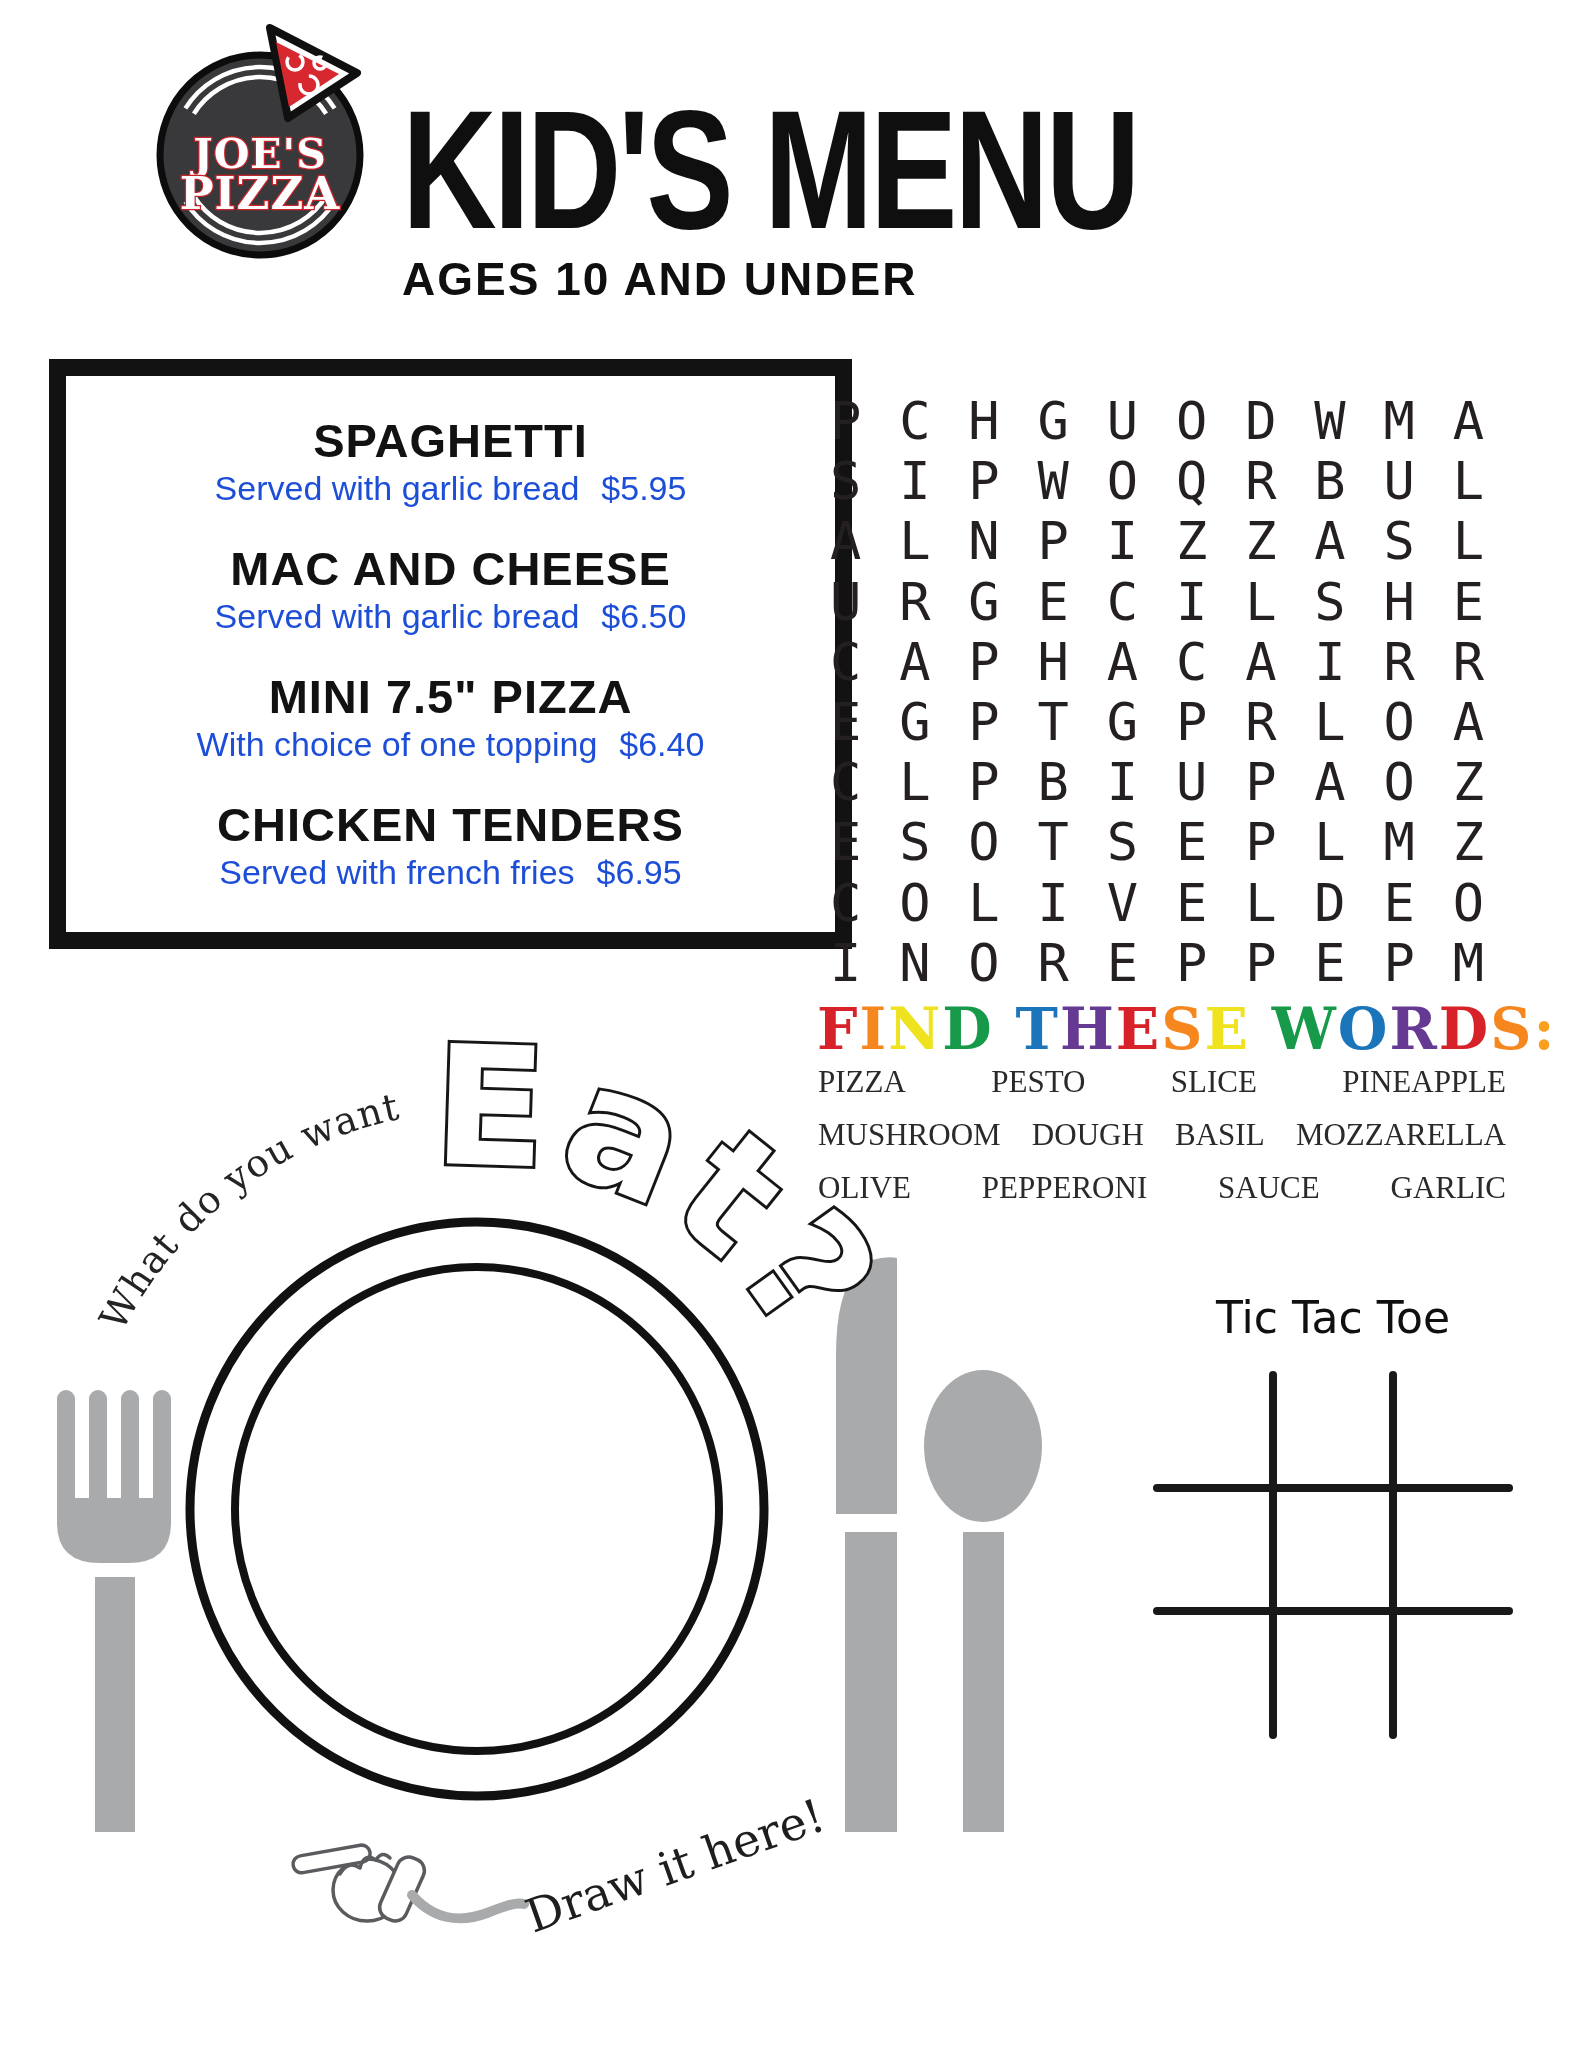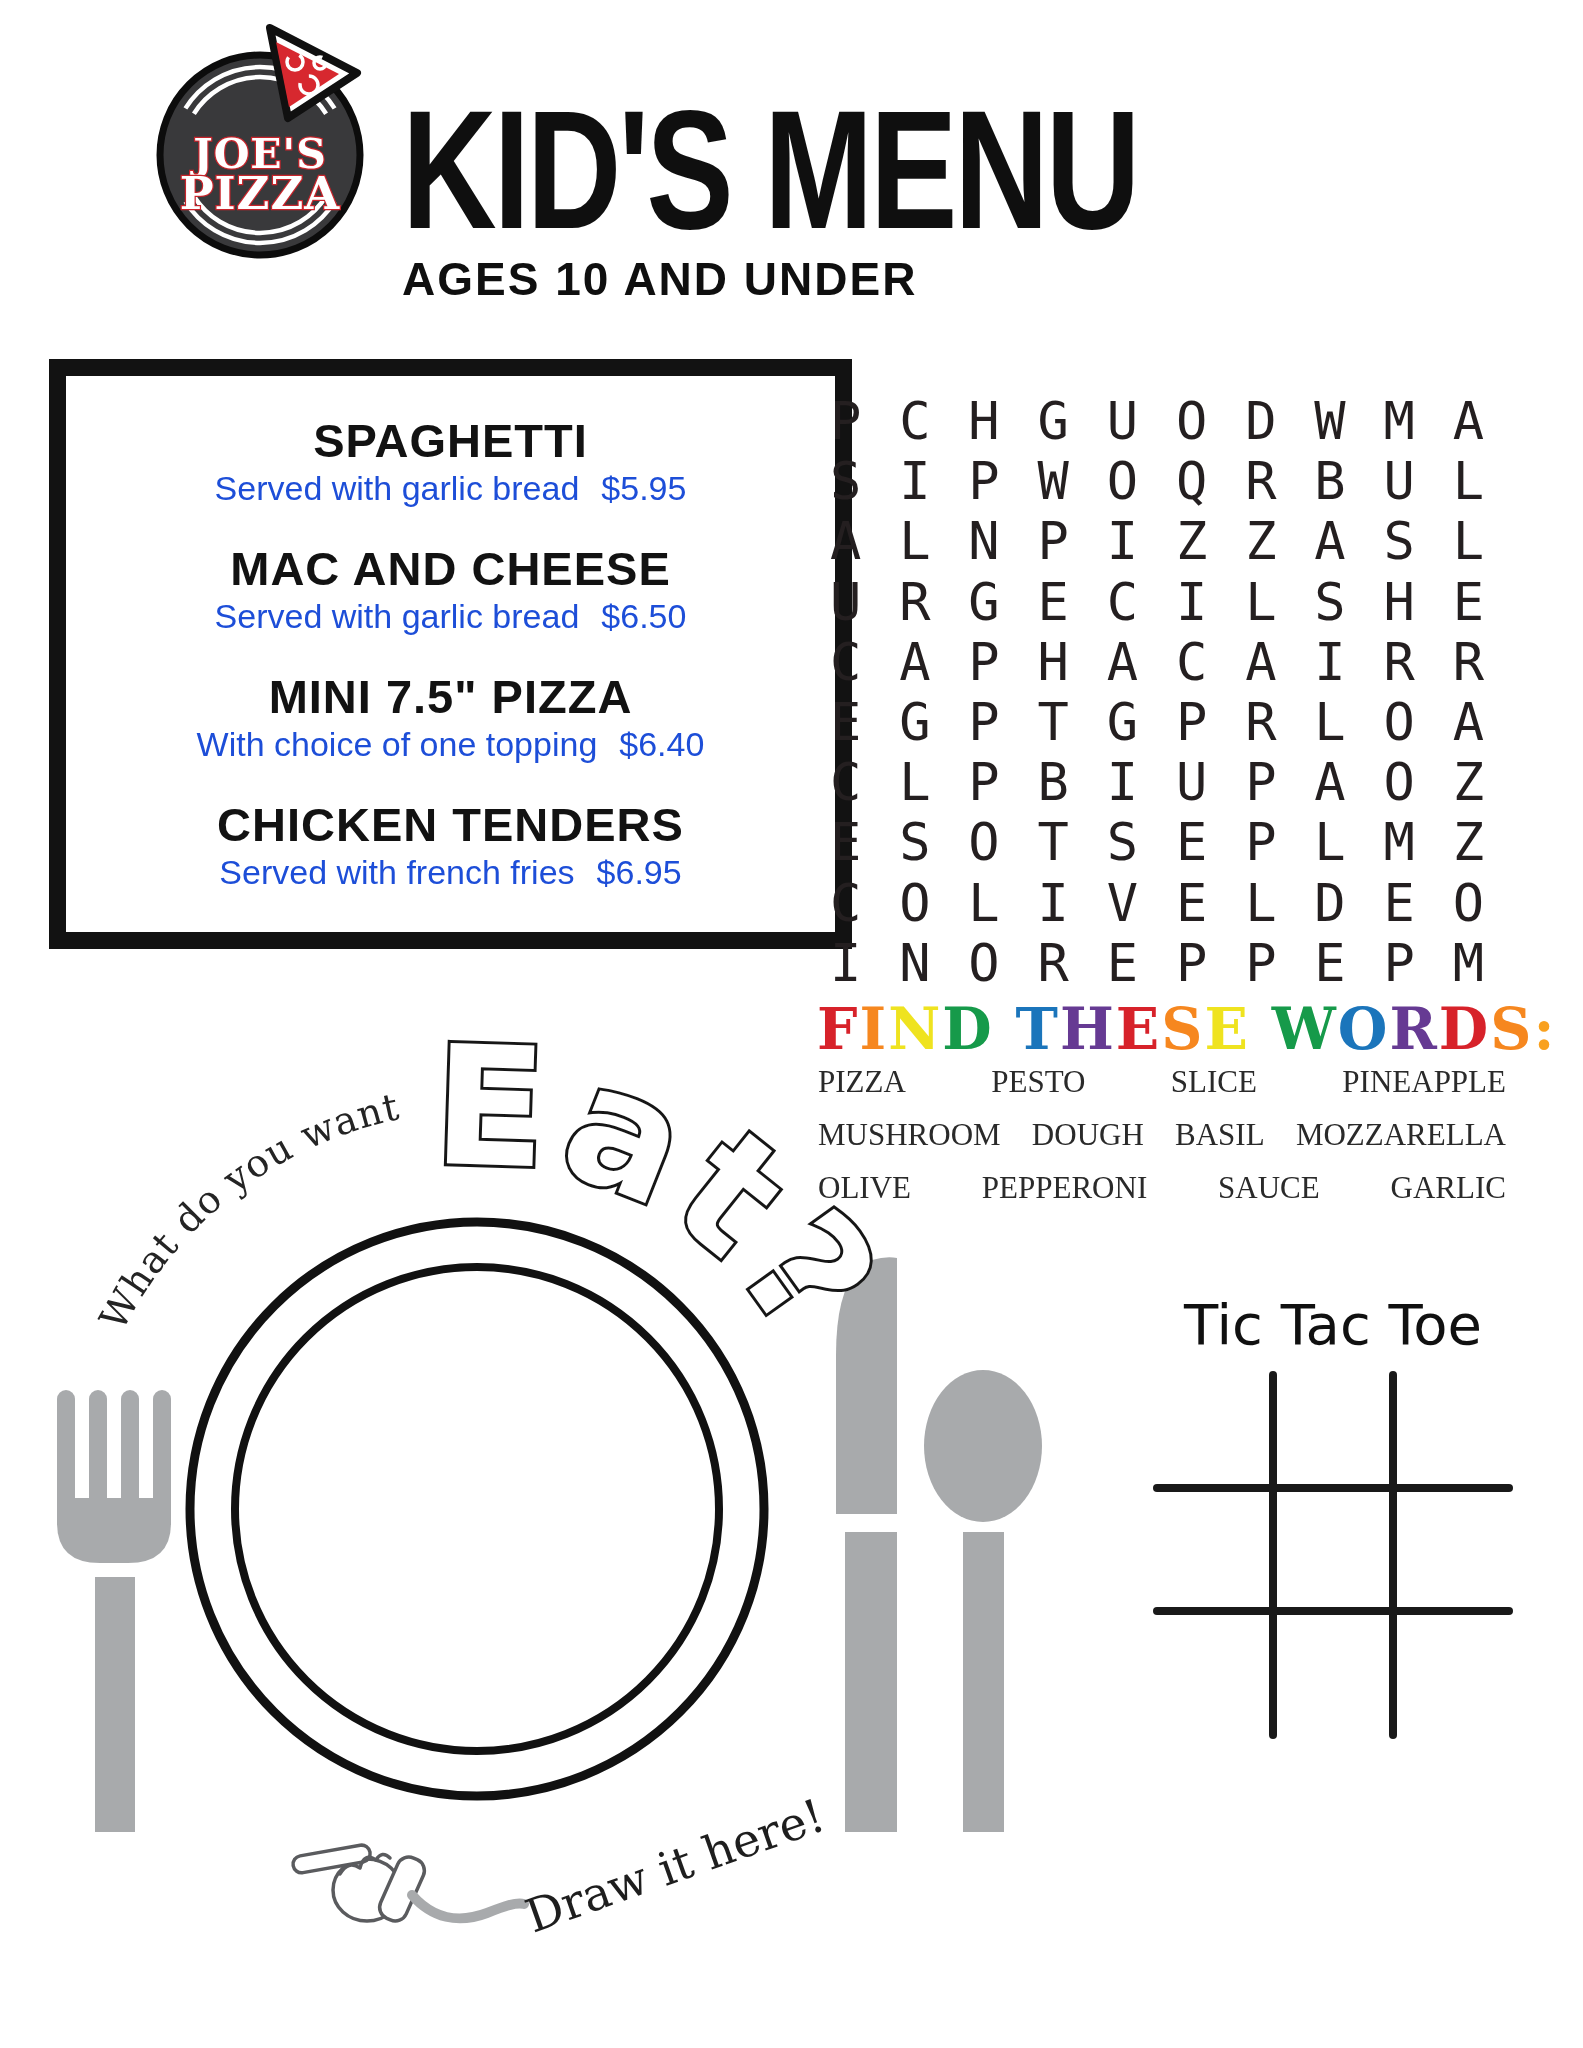--- a/index.html
+++ b/index.html
@@ -41,21 +41,21 @@
   .curved-big{font-family:"DejaVu Sans",sans-serif;font-weight:bold;font-size:165px;
               fill:#ffffff;stroke:#161616;stroke-width:6px;paint-order:stroke;letter-spacing:8px;}
   .draw-label{font-family:"DejaVu Serif",serif;font-size:46px;fill:#1e1e1e;}
   .logo-line1{font-family:"DejaVu Serif",serif;font-weight:bold;font-size:41px;fill:#ffffff;
               stroke:#c8242b;stroke-width:2.5px;paint-order:stroke;letter-spacing:1px;}
   .logo-line2{font-family:"DejaVu Serif",serif;font-weight:bold;font-size:45px;fill:#ffffff;
               stroke:#c8242b;stroke-width:2.5px;paint-order:stroke;letter-spacing:1px;}
 
   
   .ttt-title{position:absolute;left:1152px;top:1292px;width:362px;text-align:center;
-             font-size:56px;color:#101010;font-family:"DejaVu Sans",sans-serif;}
+             font-size:44px;color:#101010;font-family:"DejaVu Sans",sans-serif;}
   .ttt-line{position:absolute;background:#191919;border-radius:4px;}
   .ttt-v1{left:1269px;top:1371px;width:8px;height:368px;}
   .ttt-v2{left:1389px;top:1371px;width:8px;height:368px;}
   .ttt-h1{left:1153px;top:1484px;width:360px;height:8px;}
   .ttt-h2{left:1153px;top:1607px;width:360px;height:8px;}
 </style>
 </head>
 <body>
 
 <div class="page">

